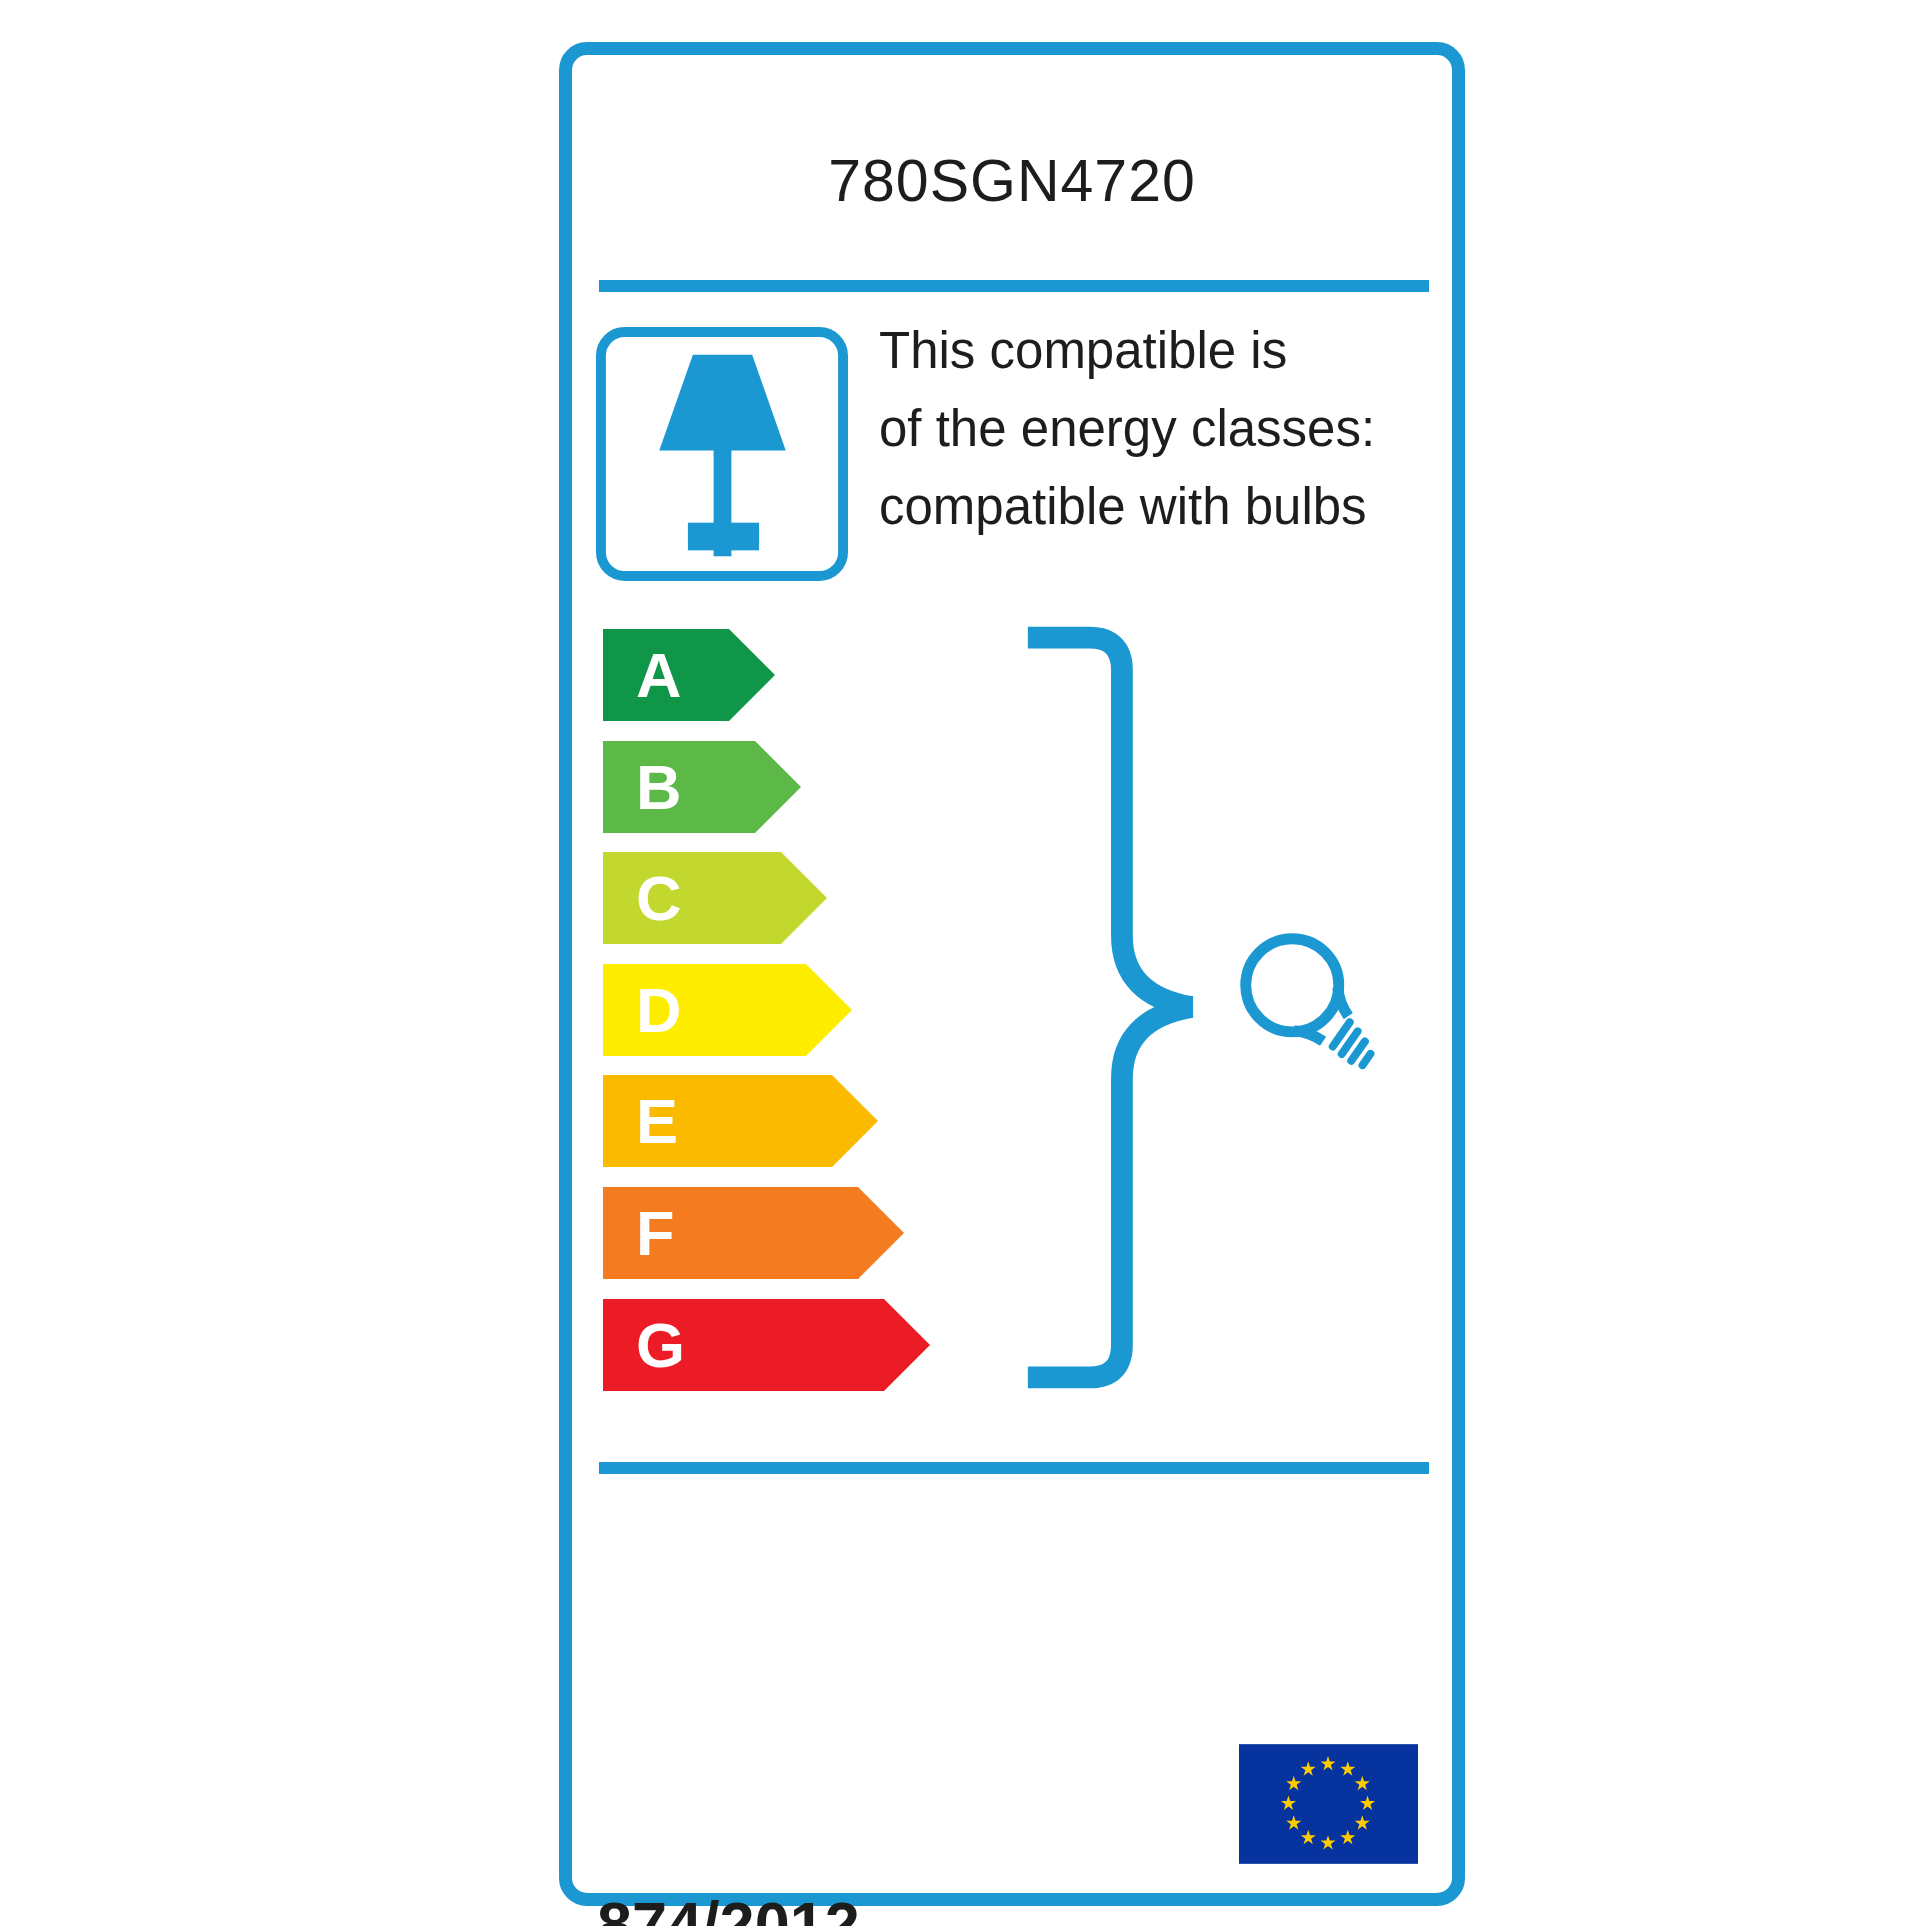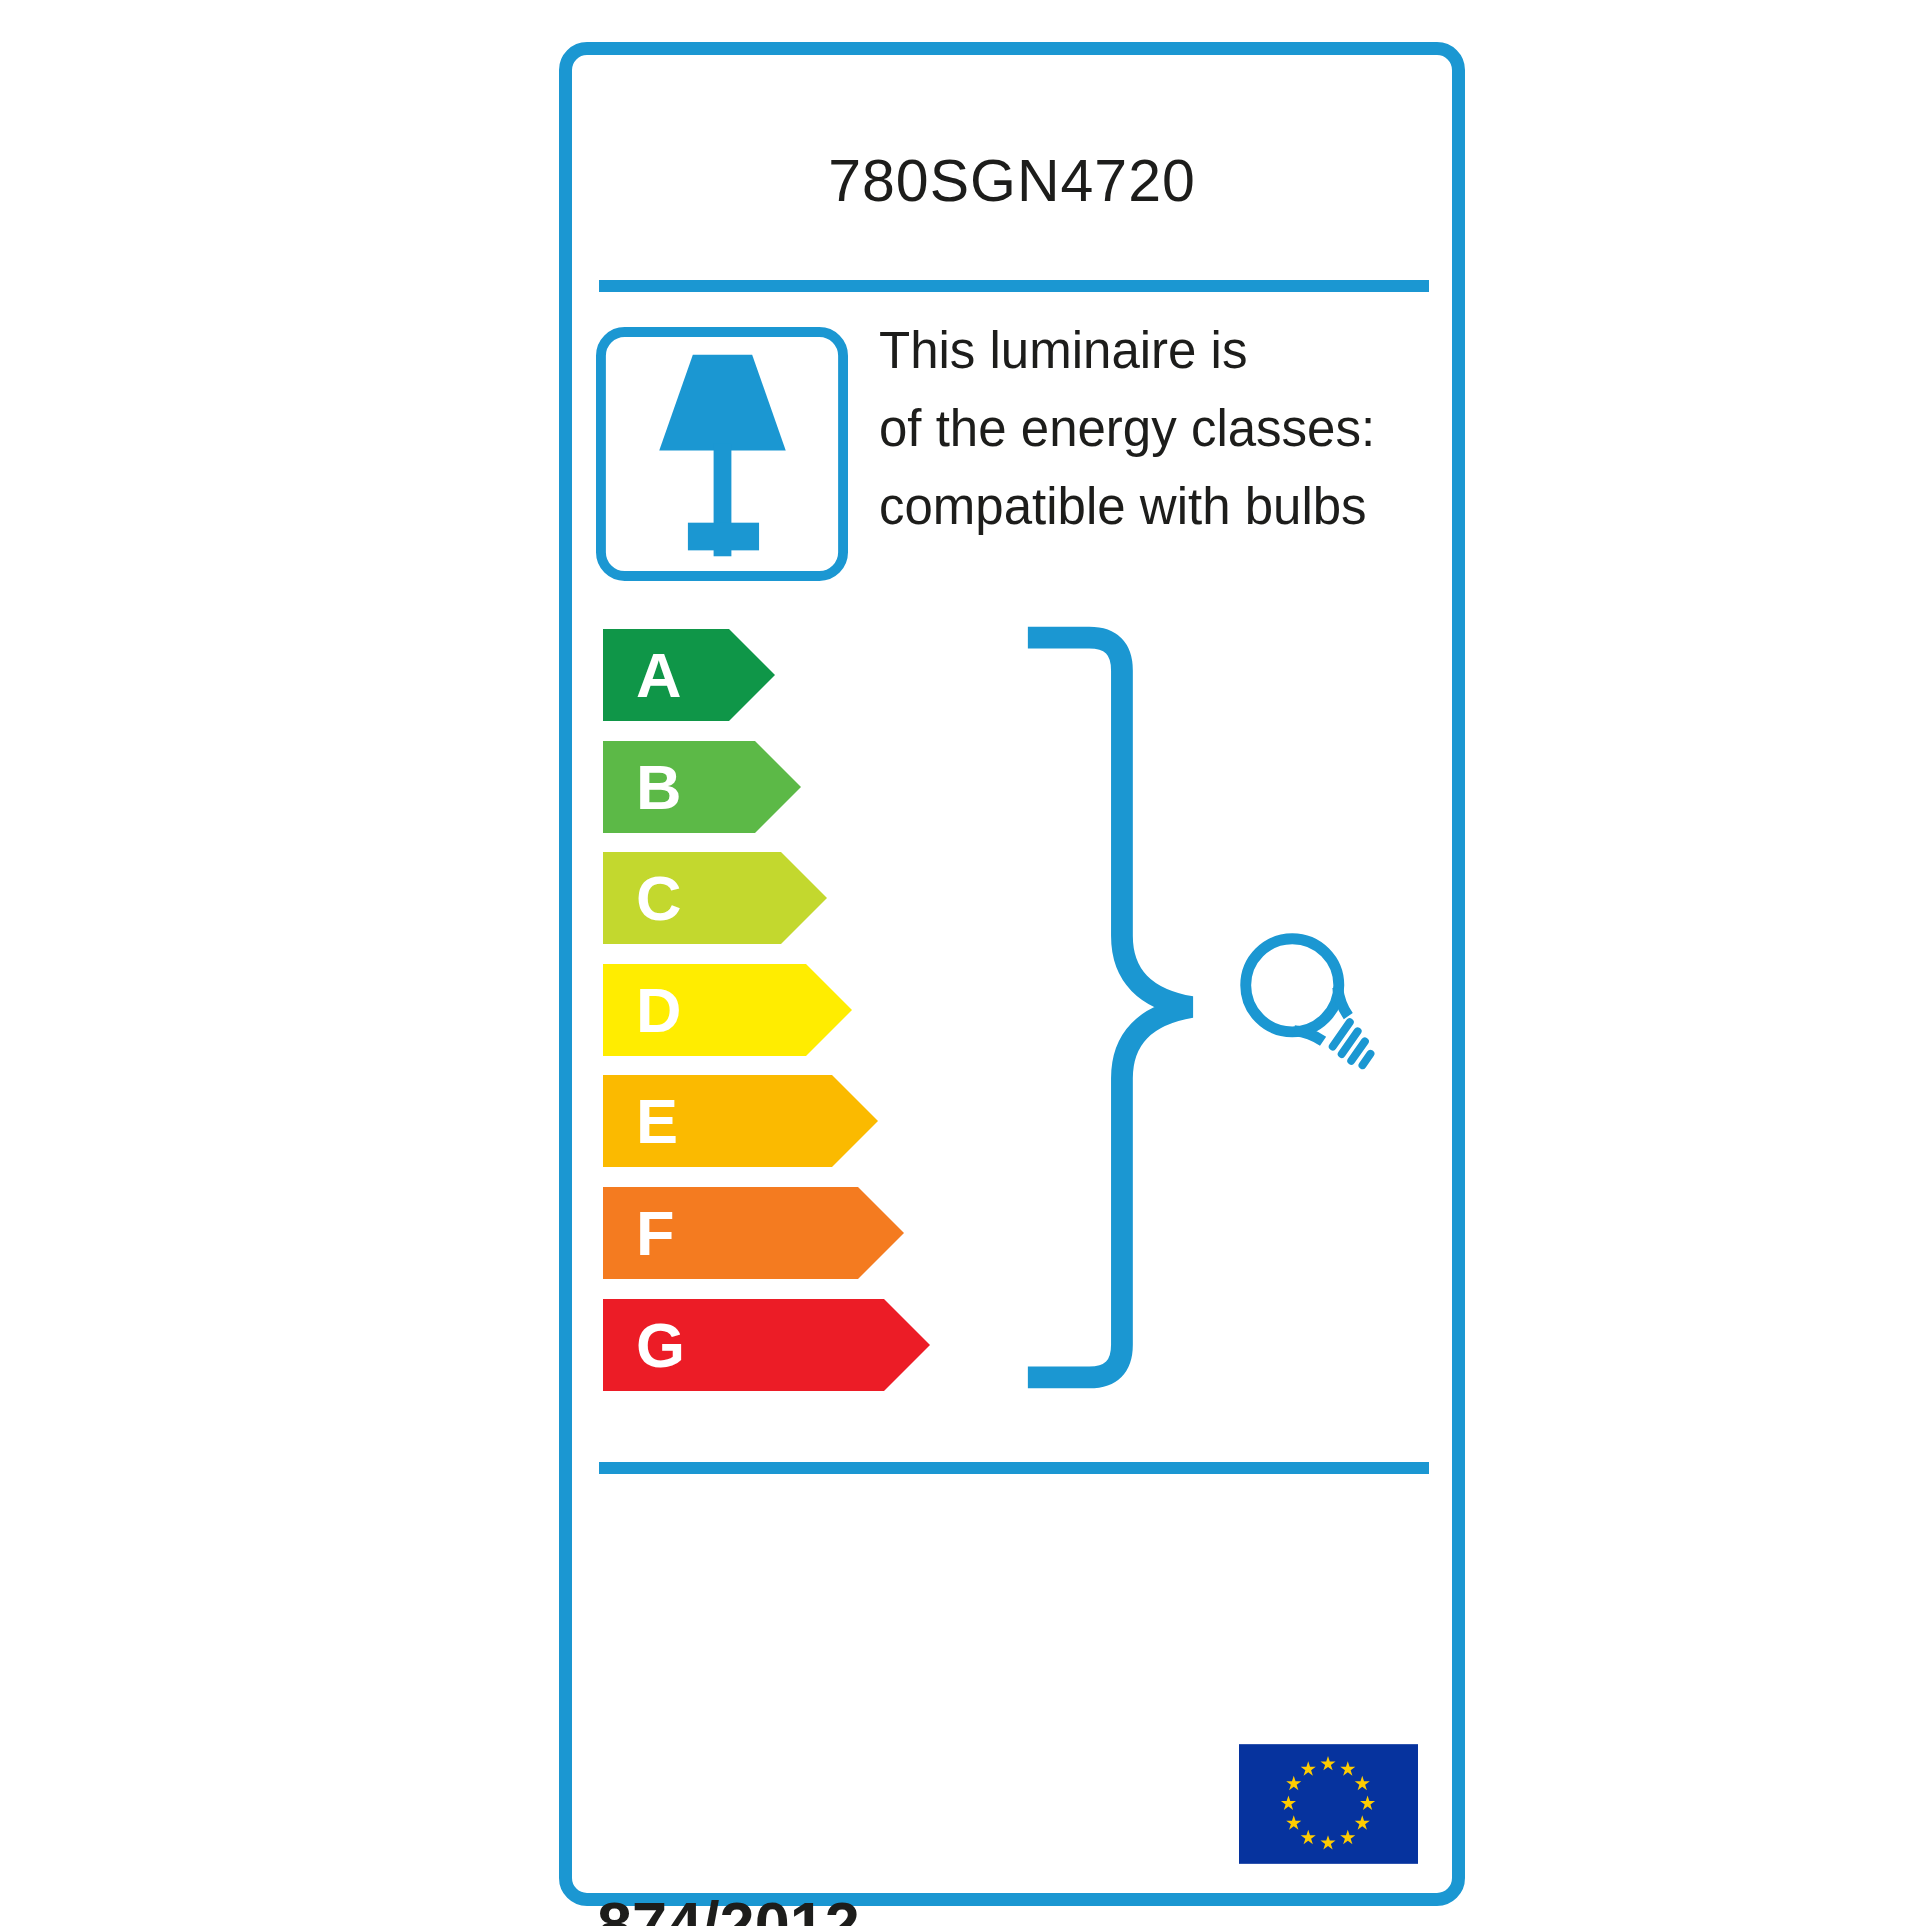--- a/index.html
+++ b/index.html
@@ -81,21 +81,21 @@
   <div class="divider divider-top"></div>
 
   <svg class="lamp-box" viewBox="0 0 255 257">
     <rect x="5" y="5" width="245" height="247" rx="24" fill="none" class="stroke-accent" stroke-width="10"></rect>
     <polygon class="fill-accent" points="98,28 158,28 192,125 64,125"></polygon>
     <rect class="fill-accent" x="119" y="118" width="18" height="114"></rect>
     <rect class="fill-accent" x="93" y="198" width="72" height="28"></rect>
   </svg>
 
   <div class="desc">
-    <div>This luminaire is</div>
+    <div>This compatible is</div>
     <div>of the energy classes:</div>
     <div>compatible with bulbs</div>
   </div>
 
   <div class="arrow arrow-a" style="background-color: rgb(15, 150, 72);">
     <span>A</span>
   </div>
   <div class="arrow arrow-b" style="background-color: rgb(92, 185, 71);">
     <span>B</span>
   </div>

